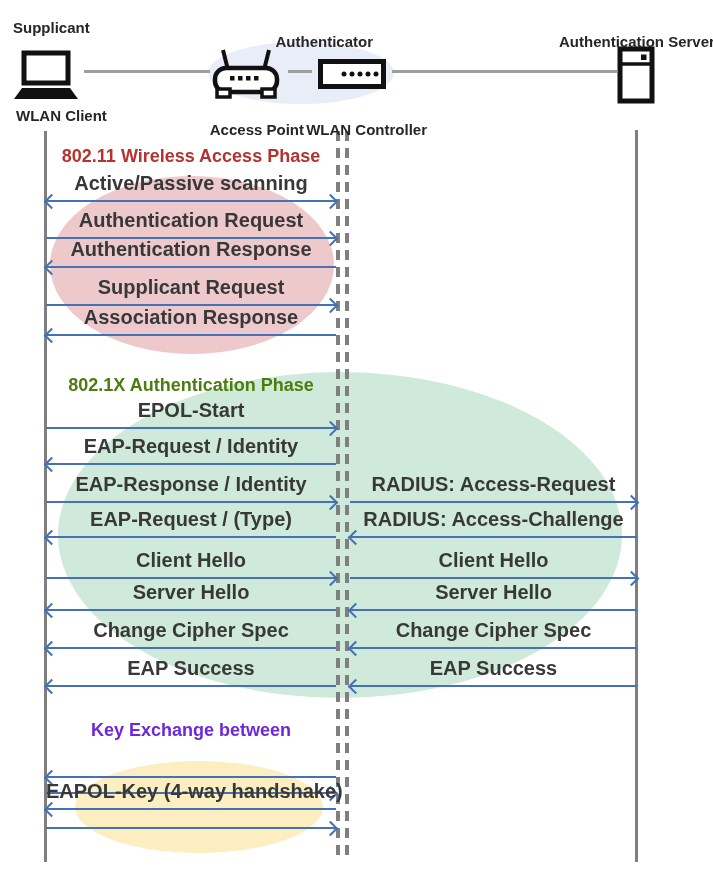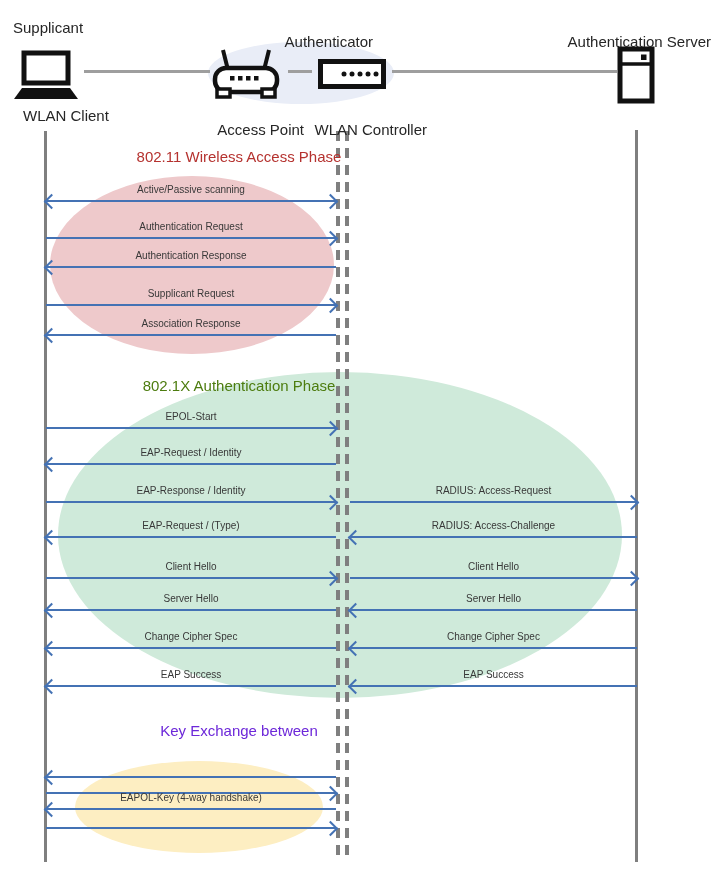--- a/index.html
+++ b/index.html
@@ -5,49 +5,49 @@
   :root{
     --arrow:#4472b4;
     --lifeline:#7f7f7f;
     --connector:#9e9e9e;
     --msgtext:#383838;
     --headtext:#262626;
   }
   html,body{margin:0;padding:0;background:#fff;}
   .stage{
     position:relative;width:713px;height:875px;background:#fff;overflow:hidden;
-    font-family:"Liberation Sans",sans-serif;color:var(--headtext);
+    font-family:"Liberation Sans",sans-serif;color:var(--headtext);font-weight:bold;
   }
   .abs{position:absolute;}
   .txt{font-size:15px;line-height:17px;white-space:nowrap;}
   .ctr{text-align:right;margin-top:14px;}
   
   .ellipse{position:absolute;border-radius:50%;z-index:0;}
   
   .lifeline{position:absolute;width:3px;background:var(--lifeline);z-index:1;}
   .dashline{
     position:absolute;width:4px;z-index:1;
     background:repeating-linear-gradient(to bottom,var(--lifeline) 0 10px,transparent 10px 17px);
   }
   .connector{position:absolute;height:3px;background:var(--connector);z-index:1;}
   
-  .phase-title{position:absolute;left:45px;width:292px;text-align:center;font-size:15px;line-height:19px;z-index:3;white-space:nowrap;margin-left:48px;}
+  .phase-title{position:absolute;left:45px;width:292px;text-align:center;font-size:18px;line-height:19px;z-index:3;white-space:nowrap;}
   
   #messages-layer{position:absolute;left:0;top:0;width:713px;height:875px;z-index:2;}
   .msg{position:absolute;height:0;}
   .seg-left{left:46px;width:290px;}
   .seg-right{left:350px;width:287px;}
   .msg .line{position:absolute;left:0;right:0;top:-1px;height:2px;background:var(--arrow);display:block;}
   .msg::before,.msg::after{
     position:absolute;width:9px;height:9px;top:-5px;
     border:0 solid var(--arrow);background:transparent;content:none;
   }
   .dir-left::before,.dir-both::before{content:'';left:0;border-left-width:2.5px;border-bottom-width:2.5px;transform:rotate(45deg);}
   .dir-right::after,.dir-both::after{content:'';right:0;border-right-width:2.5px;border-top-width:2.5px;transform:rotate(45deg);}
-  .mlabel{position:absolute;left:0;right:0;bottom:6px;text-align:center;font-size:10px;color:var(--msgtext);white-space:nowrap;}
+  .mlabel{position:absolute;left:0;right:0;bottom:6px;text-align:center;font-size:20px;color:var(--msgtext);white-space:nowrap;}
   .icon{position:absolute;z-index:2;}
 </style>
 </head>
 <body>
 
 <div class="stage">
 
   <div class="ellipse" style="left: 208px; top: 42px; width: 186px; height: 62px; background: rgb(233, 237, 247);"></div>
   <div class="ellipse" style="left: 50px; top: 176px; width: 284px; height: 178px; background: rgb(238, 201, 203);"></div>
   <div class="ellipse" style="left: 58px; top: 372px; width: 564px; height: 326px; background: rgb(207, 234, 218);"></div>
@@ -86,21 +86,21 @@
   <svg class="icon" style="left:617px;top:46px;" width="38" height="58" viewBox="0 0 38 58">
     <rect x="3" y="3" width="32" height="52" fill="#fff" stroke="#111" stroke-width="5"></rect>
     <line x1="3" y1="18" x2="35" y2="18" stroke="#111" stroke-width="3.5"></line>
     <rect x="24" y="8.5" width="5.5" height="5.5" fill="#111"></rect>
   </svg>
 
   <div class="connector" style="left:84px;top:70px;width:126px;"></div>
   <div class="connector" style="left:288px;top:70px;width:24px;"></div>
   <div class="connector" style="left:392px;top:70px;width:225px;"></div>
 
-  <div class="abs txt" style="left:23px;top:107px;z-index:3;">WLAN Client</div>
+  <div class="abs txt" style="left:16px;top:107px;z-index:3;">WLAN Client</div>
   <div class="abs txt ctr" style="left:184px;top:107px;width:120px;z-index:3;">Access Point</div>
   <div class="abs txt ctr" style="left:297px;top:107px;width:130px;z-index:3;">WLAN Controller</div>
 
   <div class="lifeline" style="left:44px;top:131px;height:731px;"></div>
   <div class="dashline" style="left:336px;top:131px;height:727px;"></div>
   <div class="dashline" style="left:345px;top:131px;height:727px;"></div>
   <div class="lifeline" style="left:635px;top:130px;height:732px;"></div>
 
   <div class="phase-title" style="top: 147px; color: rgb(181, 50, 47);">802.11 Wireless Access Phase</div>
   <div class="phase-title" style="top: 376px; color: #4d7c0f;">802.1X Authentication Phase</div>

